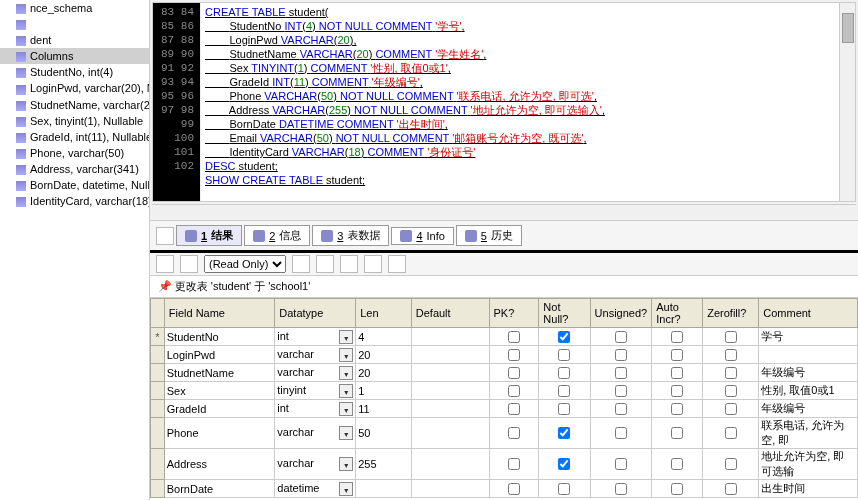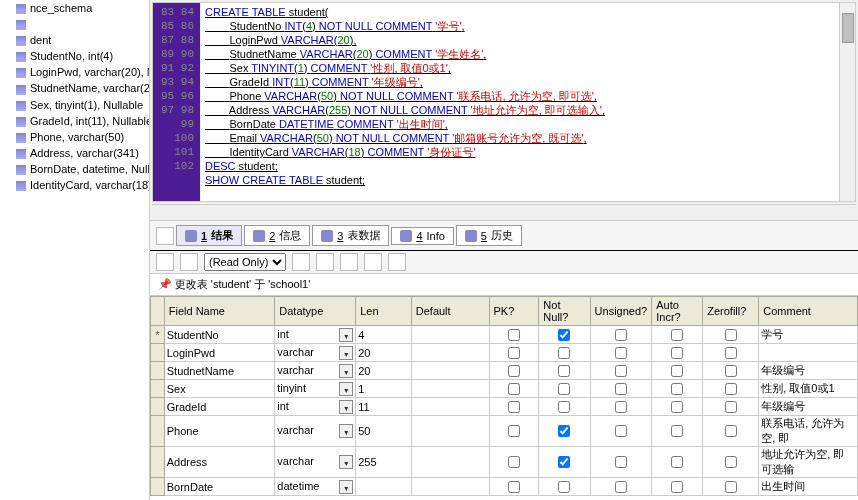--- a/index.html
+++ b/index.html
@@ -4,35 +4,35 @@
 <style>
 * { box-sizing: border-box; margin: 0; padding: 0; font-family: Tahoma, Arial, sans-serif; font-size: 11px; }
 body { background: #f0f0f0; width: 858px; height: 500px; overflow: hidden; display: flex; }
 .left-panel { width: 150px; background: #fff; border-right: 1px solid #ccc; overflow: hidden; }
 .left-item { padding: 2px 4px 2px 16px; white-space: nowrap; color: #000; cursor: pointer; }
 .left-item.sel { background: #d0d0d0; }
 .left-item::before { content: ""; display: inline-block; width: 10px; height: 10px; background: linear-gradient(#88c,#aaf); margin-right: 4px; vertical-align: middle; }
 .main { flex: 1; display: flex; flex-direction: column; }
 .hint-bar { font-size: 10px; color: #555; padding: 2px 6px; background: #f5f5f5; }
 .editor-wrap { flex: 0 0 200px; display: flex; border: 1px solid #ccc; background: #fff; margin: 2px; position: relative; }
-.gutter { width: 48px; background: #4c1d95; color: #888; text-align: right; padding: 2px 6px 2px 2px; font-family: "Courier New", monospace; font-size: 11px; line-height: 14px; border-right: 1px solid #eee; }
+.gutter { width: 48px; background: #000000; color: #888; text-align: right; padding: 2px 6px 2px 2px; font-family: "Courier New", monospace; font-size: 11px; line-height: 14px; border-right: 1px solid #eee; }
 .code { flex: 1; padding: 2px 4px; font-family: "Courier New", monospace; font-size: 11px; line-height: 14px; white-space: pre; overflow: auto; text-decoration: underline; }
 .kw { color: #0000cc; }
 .ty { color: #0000cc; }
 .num { color: #008000; }
 .str { color: #cc0000; }
 .scrolltrack { width: 16px; background: #f0f0f0; border-left: 1px solid #ccc; position: relative; }
 .scrollthumb { position: absolute; top: 10px; left: 2px; width: 12px; height: 30px; background: #c0c0c0; border: 1px solid #999; }
 .hscroll { height: 16px; background: #f0f0f0; border-top: 1px solid #ccc; margin: 0 2px; }
 .tabs { display: flex; align-items: center; gap: 2px; padding: 4px 6px; background: #f5f5f5; border-top: 1px solid #ccc; }
 .tab { display: inline-flex; align-items: center; gap: 4px; padding: 2px 8px; border: 1px solid #999; background: #fff; cursor: pointer; }
 .tab.active { background: #e8e8f8; font-weight: bold; }
 .tab-ico { width: 12px; height: 12px; display: inline-block; background: #88c; border-radius: 2px; }
 .tab-u { text-decoration: underline; }
-.tool2 { display: flex; align-items: center; gap: 6px; padding: 2px 6px; background: #f5f5f5; border-top: 1px solid #000000; }
+.tool2 { display: flex; align-items: center; gap: 6px; padding: 2px 6px; background: #f5f5f5; border-top: 3px solid #000000; }
 .tb-btn { width: 18px; height: 18px; border: 1px solid #bbb; background: #fff; cursor: pointer; }
 .ro-sel { height: 18px; font-size: 11px; }
 .title-bar { padding: 3px 8px; background: #fff; border-top: 1px solid #ccc; border-bottom: 1px solid #ccc; }
 .grid-wrap { flex: 1; overflow: auto; background: #fff; }
 table.grid { border-collapse: collapse; width: 100%; }
 table.grid th { background: #ece9d8; border: 1px solid #aca899; padding: 2px 4px; text-align: left; font-weight: normal; height: 18px; }
 table.grid td { border: 1px solid #ccc; padding: 0 2px; height: 18px; background: #fff; }
 .rowhdr { width: 16px; background: #ece9d8 !important; border: 1px solid #aca899 !important; text-align: center; color: #555; }
 .dd { width: 14px; height: 14px; border: 1px solid #888; background: #f0f0f0; float: right; text-align: center; line-height: 12px; cursor: pointer; }
 .dd::after { content: "▾"; font-size: 8px; color: #333; }
@@ -44,20 +44,21 @@
 .col-chk { width: 60px; text-align: center; }
 .col-com { width: 120px; }
 </style>
 </head>
 <body>
 
 <div class="left-panel" id="left-panel">
     <div class="left-item">nce_schema</div>
     <div class="left-item"></div>
     <div class="left-item">dent</div>
+    <div class="left-item sel">Columns</div>
     <div class="left-item">StudentNo, int(4)</div>
     <div class="left-item">LoginPwd, varchar(20), Nu</div>
     <div class="left-item">StudnetName, varchar(20)</div>
     <div class="left-item">Sex, tinyint(1), Nullable</div>
     <div class="left-item">GradeId, int(11), Nullable</div>
     <div class="left-item">Phone, varchar(50)</div>
     <div class="left-item">Address, varchar(341)</div>
     <div class="left-item">BornDate, datetime, Nulla</div>
     <div class="left-item">IdentityCard, varchar(18),</div>
   </div>

